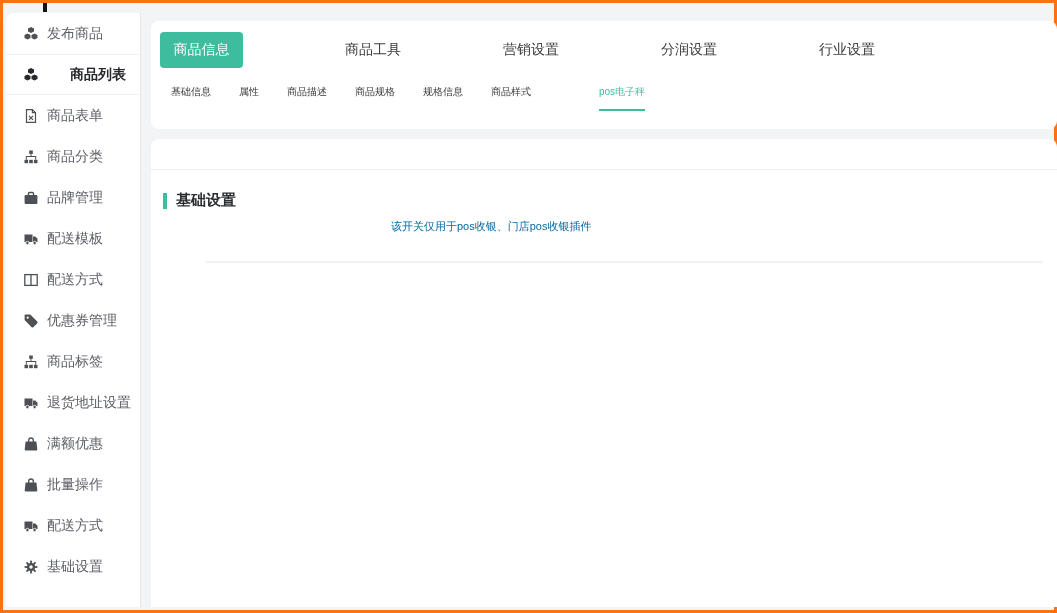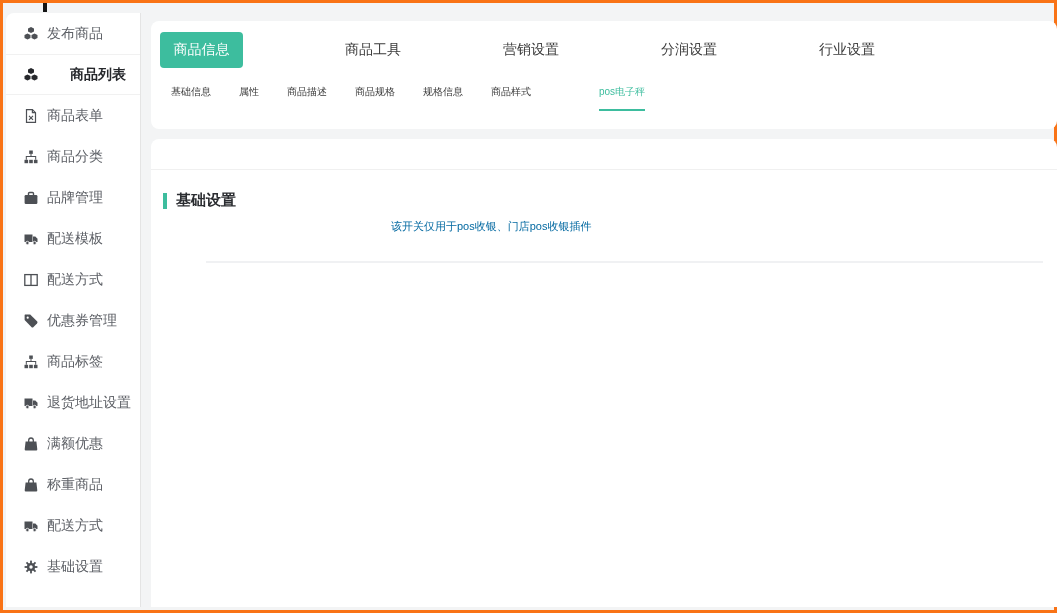--- a/index.html
+++ b/index.html
@@ -214,21 +214,21 @@
       <span>满额优惠</span>
     </div>
 
     <div class="side-item">
       <span class="icn">
           <svg viewBox="0 0 14 14">
             <path d="M4.7 5 V3.3 a2.3 2.3 0 0 1 4.6 0 V5" fill="none" stroke="currentColor" stroke-width="1.3"></path>
             <path d="M1.6 4.6 h10.8 l0.9 7.7 a1.1 1.1 0 0 1-1.1 1.2 H1.8 a1.1 1.1 0 0 1-1.1-1.2 z" fill="currentColor"></path>
           </svg>
         </span>
-      <span>称重商品</span>
+      <span>批量操作</span>
     </div>
 
     <div class="side-item">
       <span class="icn">
           <svg viewBox="0 0 14 14" fill="currentColor">
             <path d="M0.5 2.5 h8 v7.5 h-8 z"></path>
             <path d="M9 4.5 h2.3 l2.2 2.3 V10 H9 z"></path>
             <circle cx="3.4" cy="11" r="1.7" stroke="#fff" stroke-width="0.8"></circle>
             <circle cx="10.6" cy="11" r="1.7" stroke="#fff" stroke-width="0.8"></circle>
           </svg>

